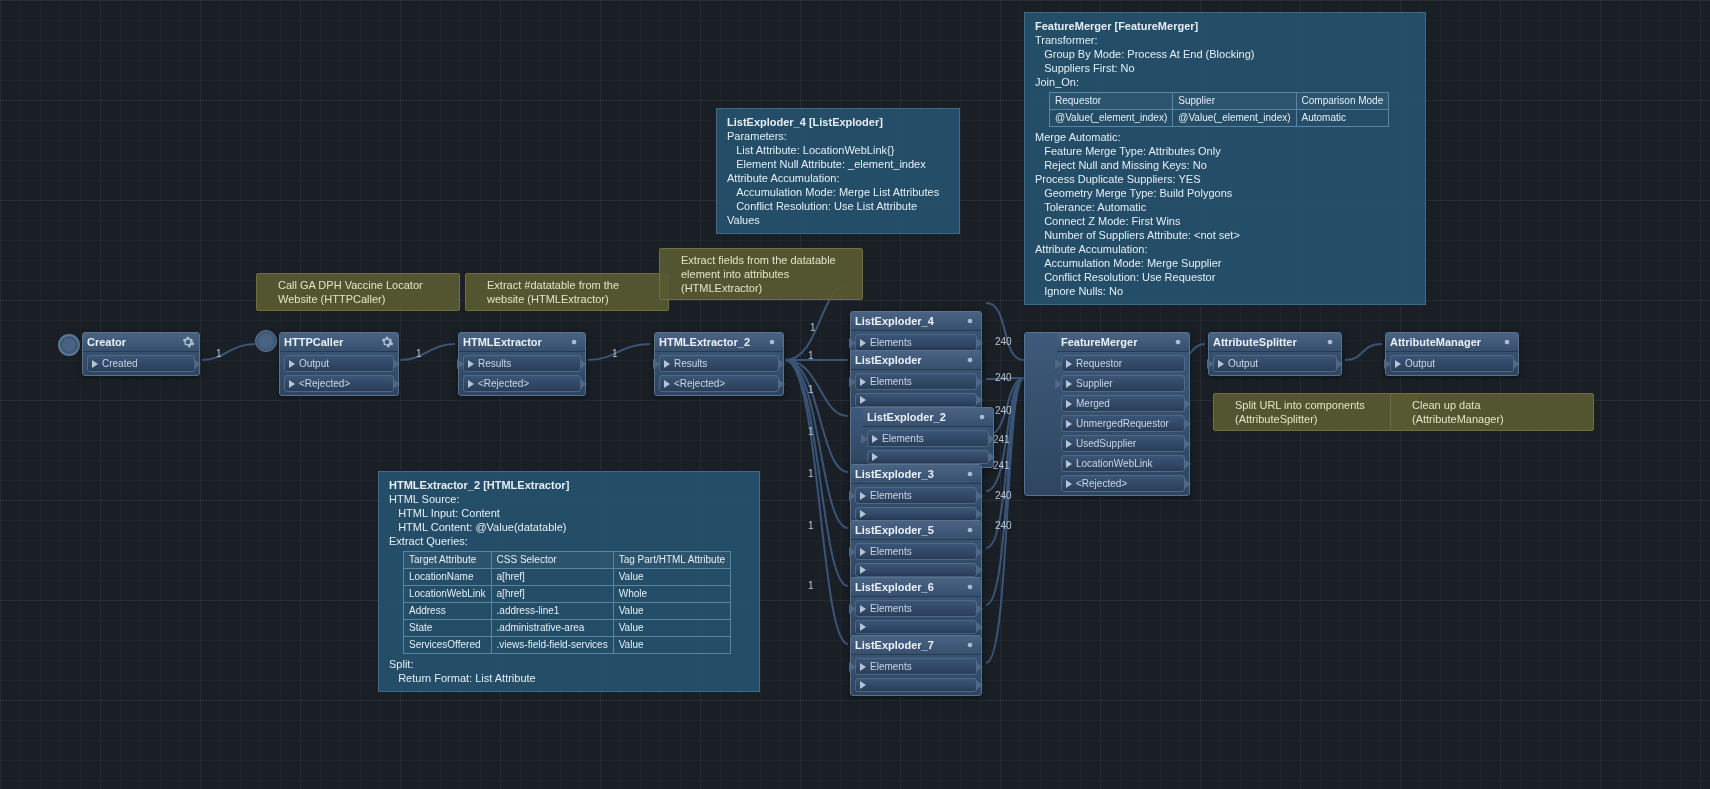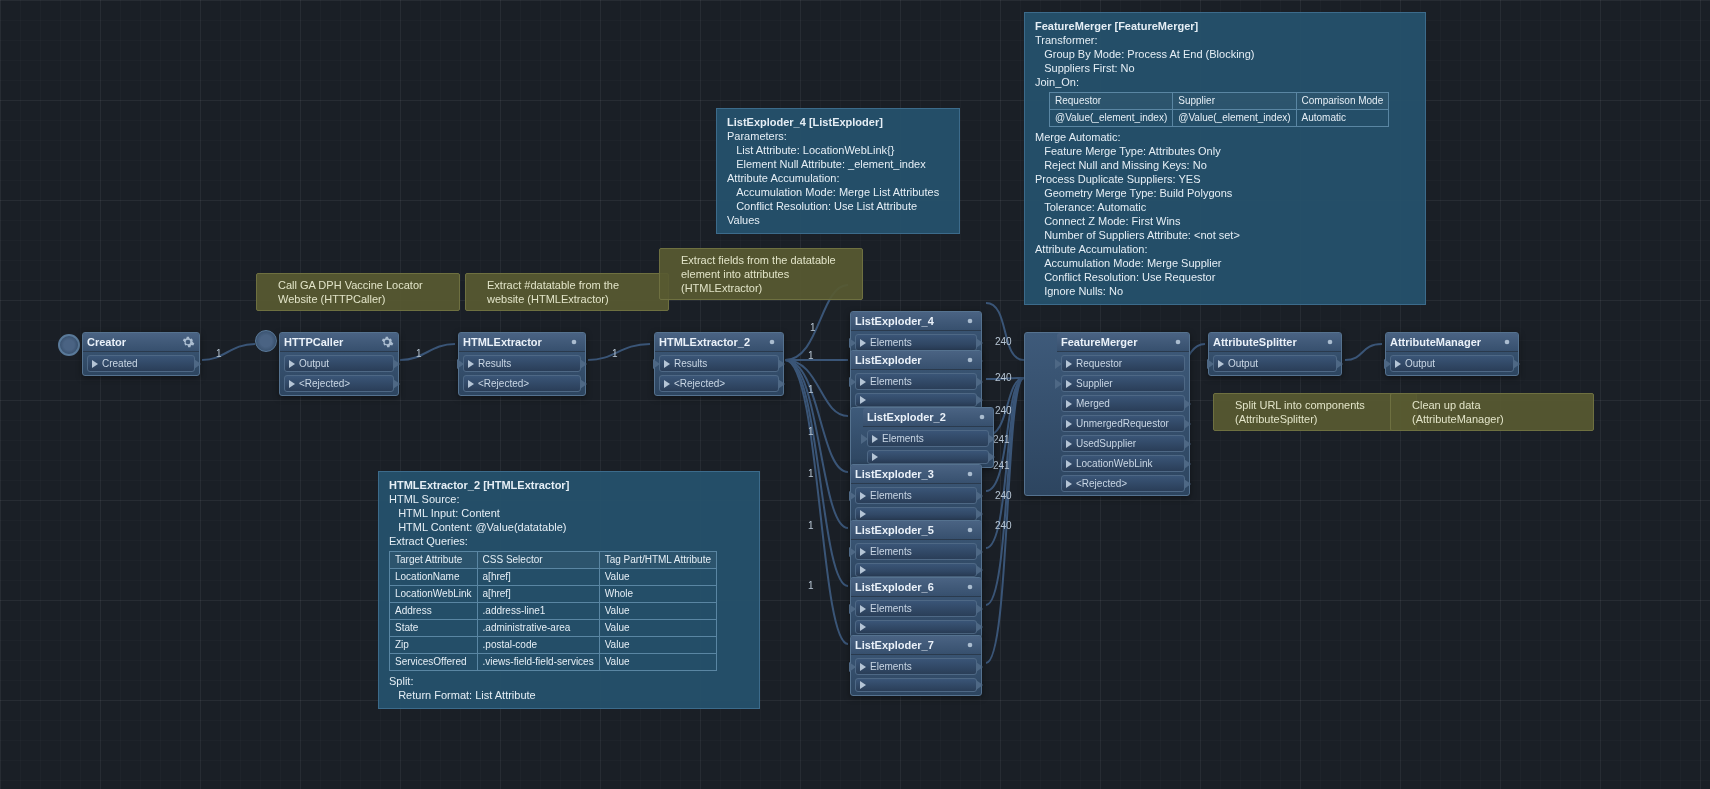--- a/index.html
+++ b/index.html
@@ -215,21 +215,21 @@
   &nbsp;&nbsp;&nbsp;<span>Accumulation Mode: Merge List Attributes</span><br>
   &nbsp;&nbsp;&nbsp;<span>Conflict Resolution: Use List Attribute Values</span>
 </div>
 
 <div class="tooltip-blue" style="left:378px; top:471px; width:360px;">
   <b>HTMLExtractor_2 [HTMLExtractor]</b><br>
   <span>HTML Source:</span><br>
   &nbsp;&nbsp;&nbsp;<span>HTML Input: Content</span><br>
   &nbsp;&nbsp;&nbsp;<span>HTML Content: @Value(datatable)</span><br>
   <span>Extract Queries:</span><br>
-  <table style="">
+  <table style="margin-left:14px;">
     <tbody>
         <tr>
       <th>Target Attribute</th>
       <th>CSS Selector</th>
       <th>Tag Part/HTML Attribute</th>
     </tr>
     <tr>
           <td>LocationName</td>
           <td>a[href]</td>
           <td>Value</td>
@@ -240,25 +240,20 @@
           <td>Whole</td>
         </tr>
     <tr>
           <td>Address</td>
           <td>.address-line1</td>
           <td>Value</td>
         </tr>
     <tr>
           <td>State</td>
           <td>.administrative-area</td>
-          <td>Value</td>
-        </tr>
-    <tr>
-          <td>Zip</td>
-          <td>.postal-code</td>
           <td>Value</td>
         </tr>
     <tr>
           <td>ServicesOffered</td>
           <td>.views-field-field-services</td>
           <td>Value</td>
         </tr>
   </tbody>
     </table>
   <span>Split:</span><br>

